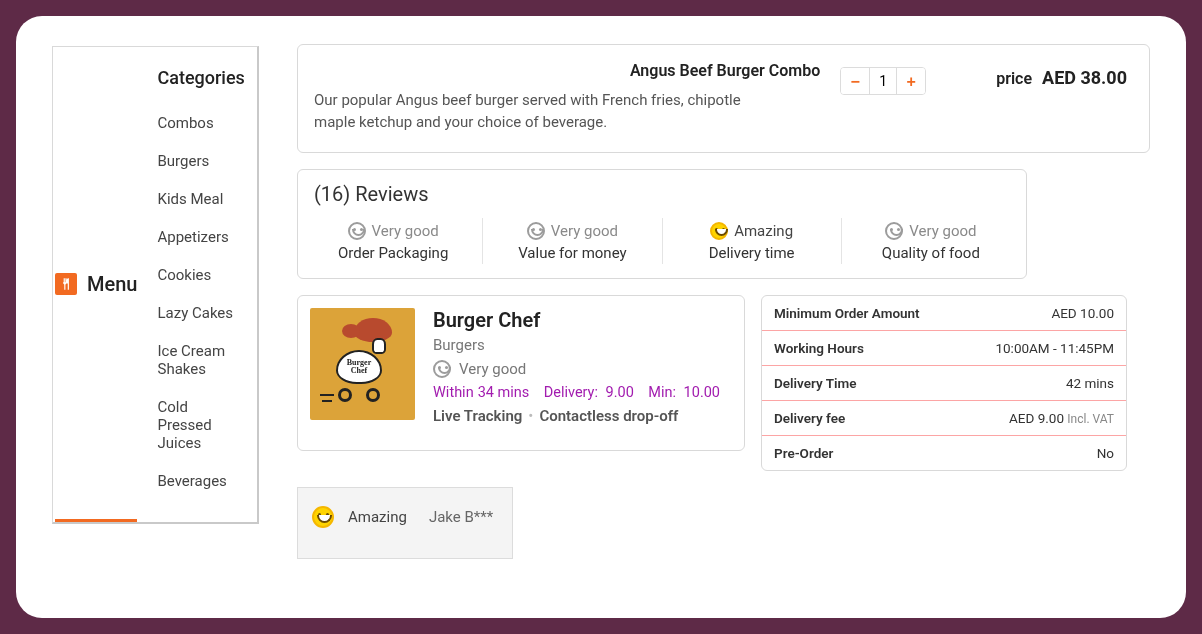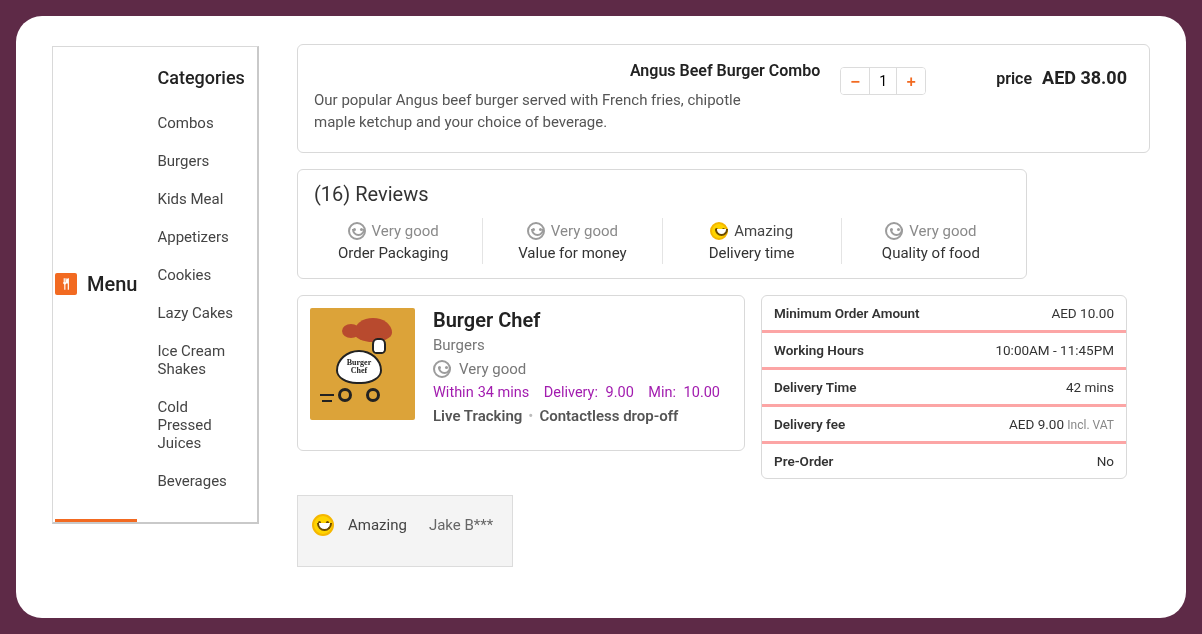--- a/index.html
+++ b/index.html
@@ -162,21 +162,21 @@
   .info-card {
     border: 1px solid #d9d9d9;
     border-radius: 6px;
     width: 366px;
     font-size: 13.5px;
     color: #444;
   }
   .info-row {
     display:flex; justify-content:space-between;
     padding: 9px 12px;
-    border-bottom: 3px solid #fca5a5;
+    border-bottom: 1px solid #fca5a5;
   }
   .info-row:last-child{ border-bottom:none;}
   .info-k { font-weight:600; color:#333;}
   .info-v { color:#333;}
   .info-v .sub{ color:#888; font-size:12px;}
   
   .single-review {
     border:1px solid #dcdcdc;
     background:#f4f4f4;
     width: 216px;

